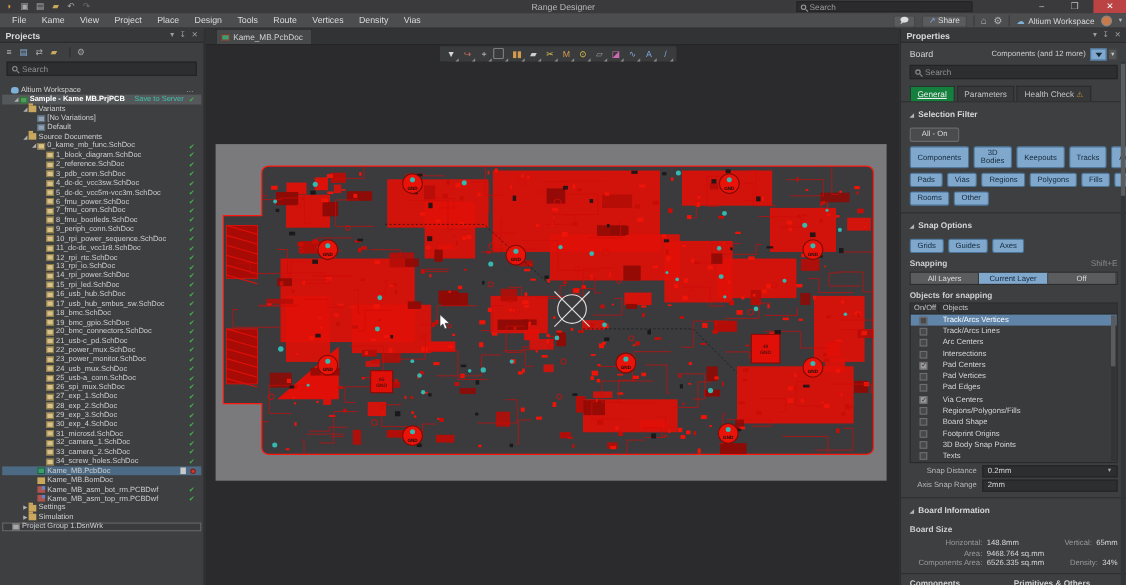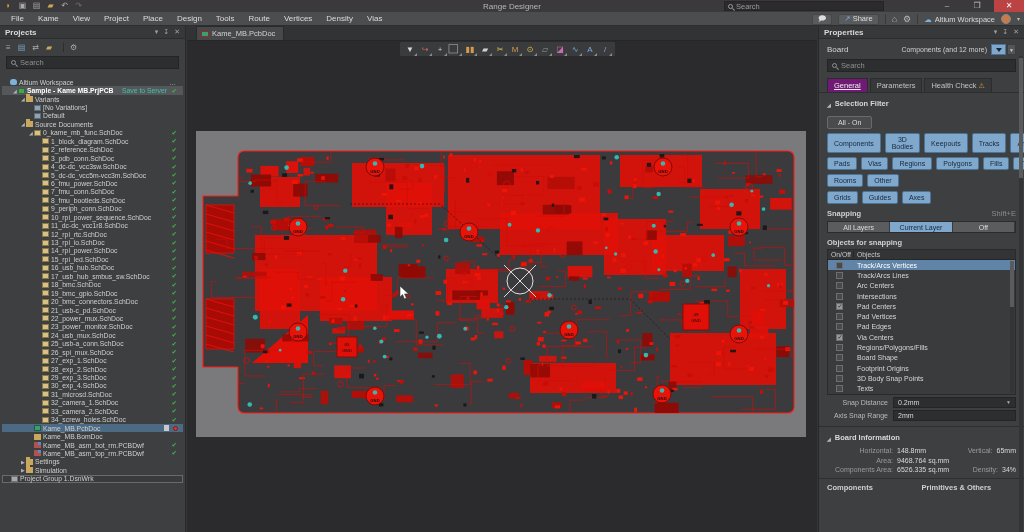--- a/index.html
+++ b/index.html
@@ -79,21 +79,21 @@
   .ct-ic:after { content:""; position:absolute; right:0; bottom:0; border-left:3px solid transparent; border-bottom:3px solid #8b8b8b; }
   #cursor { position:absolute; left:212px; top:245px; z-index:9; }
   #prop-objrow { display:flex; align-items:center; padding:5px 8px 4px; }
   #prop-objrow .objname { font-size:8px; color:#d5d5d5; }
   #prop-objrow .summary { margin-left:auto; font-size:7px; color:#cfcfcf; }
   #prop-funnel { width:15px; height:11px; background:#7fa8cc; border:1px solid #4b7499; margin-left:4px; display:flex; align-items:center; justify-content:center; }
   #prop-funnel .fun { width:0; height:0; border-left:3px solid transparent; border-right:3px solid transparent; border-top:4px solid #16283c; }
   #prop-caret { width:9px; height:11px; background:#545557; border:1px solid #3c3c3e; color:#ccc; font-size:5px; line-height:10px; text-align:center; margin-left:1px; }
   #prop-tabs { display:flex; gap:2px; padding:6px 8px 0; border-bottom:1px solid #2e2e30; }
   .ptab { font-size:7.5px; color:#c3c3c3; background:#37383a; border:1px solid #2c2c2e; border-bottom:none; padding:2px 6px; }
-  .ptab.active { background:#701a75; color:#eee;text-decoration:underline; }
+  .ptab.active { background:#15803d; color:#eee;text-decoration:underline; }
   .ptab .warn { color:#e5a23c; font-size:7px; }
   .secthead { display:flex; align-items:flex-end; gap:4px; font-size:7.5px; font-weight:bold; color:#d8d8d8; padding:6px 8px 4px; }
   .secthead .tri { font-size:5px; color:#b5b5b5; }
   .btn-gray { background:#4a4b4d; border:1px solid #6a6a6c; color:#dcdcdc; font-size:7px; padding:2px 10px; border-radius:2px; }
   .fbrow { display:flex; gap:4px; padding:0 8px; margin-top:4px; }
   .btn-blue { background:#7fa8cc; border:1px solid #4b7499; color:#16283c; font-size:7px; padding:2px 6px; border-radius:2px; }
   .snaplabel { display:flex; align-items:center; padding:5px 8px 2px; font-size:7.5px; }
   .snaplabel .sl { color:#d0d0d0; font-weight:bold; } .snaplabel .sc { margin-left:auto; color:#8a8a8a; }
   #seg { display:flex; margin:1px 8px 0; height:12px; border:1px solid #2c2c2e; }
   .seg { flex:1; font-size:7px; color:#dcdcdc; background:#5b5c5e; display:flex; align-items:center; justify-content:center; border-right:1px solid #3a3a3c; }
@@ -1256,20 +1256,24 @@
         <button class="btn-blue">Polygons</button>
         <button class="btn-blue">Fills</button>
         <button class="btn-blue">Texts</button>
       </div>
       <div class="fbrow">
         <button class="btn-blue">Rooms</button>
         <button class="btn-blue">Other</button>
       </div>
     </div>
 
+  <div class="secthead" style="margin-top:6px;border-top:1px solid #2e2e30;">
+    <span class="tri">◢</span>
+    <span>Snap Options</span>
+  </div>
   <div class="fbrow" id="snapbtns">
       <button class="btn-blue">Grids</button>
       <button class="btn-blue">Guides</button>
       <button class="btn-blue">Axes</button>
     </div>
   <div class="snaplabel">
     <span class="sl">Snapping</span>
     <span class="sc">Shift+E</span>
   </div>
   <div id="seg">
@@ -1353,20 +1357,21 @@
     <span class="flabel">Axis Snap Range</span>
     <span class="fbox">
       <span>2mm</span>
     </span>
   </div>
 
   <div class="secthead" style="margin-top:5px;border-top:1px solid #2e2e30;">
     <span class="tri">◢</span>
     <span>Board Information</span>
   </div>
+  <div class="bslabel">Board Size</div>
   <div id="binfo-size">
       <div class="birow">
         <span class="bl">Horizontal:</span>
         <span class="bv">148.8mm</span>
         <span class="bl2">Vertical:</span>
         <span class="bv">65mm</span>
       </div>
       <div class="birow">
         <span class="bl">Area:</span>
         <span class="bv">9468.764 sq.mm</span>

